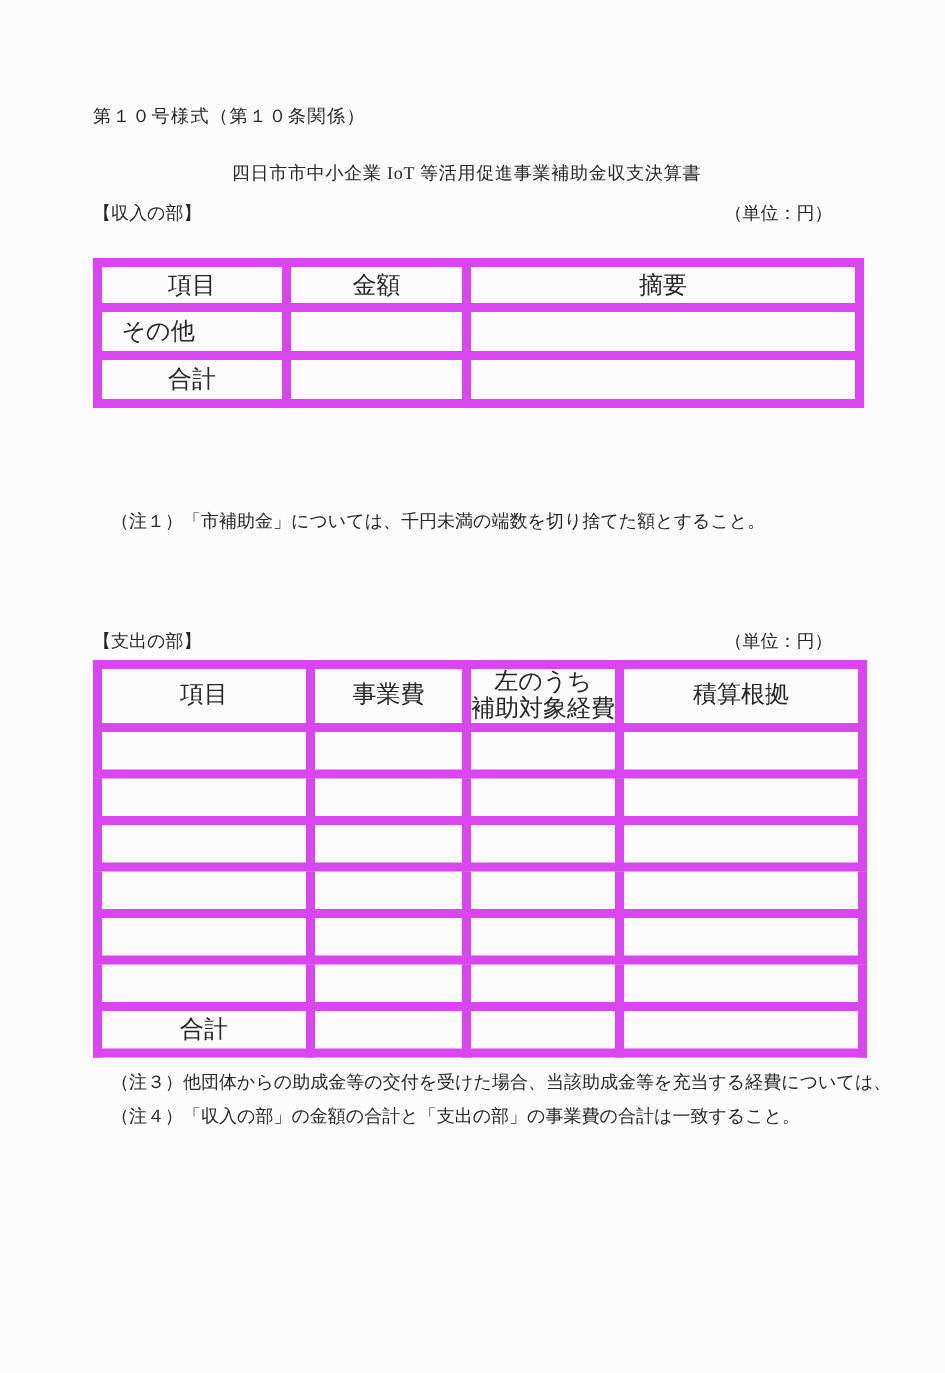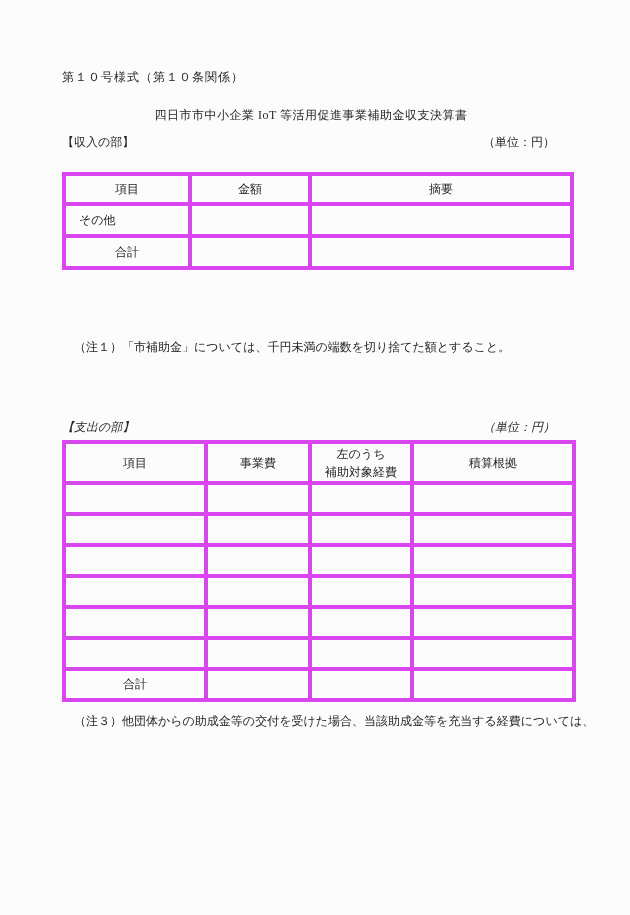--- a/index.html
+++ b/index.html
@@ -17,29 +17,29 @@
   
   .form-number { left: 62px; top: 69px; letter-spacing: 1px; }
   .doc-title   { left: 0; top: 107px; width: 630px; text-align: center; padding-right: 8px; letter-spacing: 0.5px; }
 
   
   .section-head {
     left: 62px; width: 510px;
     display: flex; justify-content: space-between; align-items: flex-end;
   }
   .section-head.income  { top: 134px; align-items: flex-end; }
-  .section-head.expense { top: 419px; font-style: italic; }
+  .section-head.expense { top: 419px; }
   .unit-label { padding-right: 17px; }
 
   
   table { border-collapse: collapse; table-layout: fixed; }
   th, td {
-    border: 4px solid #d946ef;
+    border: 6px solid #d946ef;
     font-weight: normal;
-    font-size: 12px;
+    font-size: 16px;
     vertical-align: middle;
     overflow: hidden;
   }
   th { text-align: center; }
 
   .income-table { left: 62px; top: 172px; width: 508px; }
   .income-table tr.hrow  { height: 30px; }
   .income-table tr.drow  { height: 32px; }
   .income-table td.item-cell  { text-align: left; padding-left: 13px; }
   .income-table td.total-cell { text-align: center; }
@@ -184,13 +184,19 @@
   </tbody>
 </table>
 
 <div class="abs notes expense-notes">
   <div class="note">
     <span class="note-label">（注３）</span>
     <div class="note-body">
       <div class="note-line">他団体からの助成金等の交付を受けた場合、当該助成金等を充当する経費については、</div>
     </div>
   </div>
+  <div class="note">
+    <span class="note-label">（注４）</span>
+    <div class="note-body">
+      <div class="note-line">「収入の部」の金額の合計と「支出の部」の事業費の合計は一致すること。</div>
+    </div>
+  </div>
 </div>
 
 </body></html>

